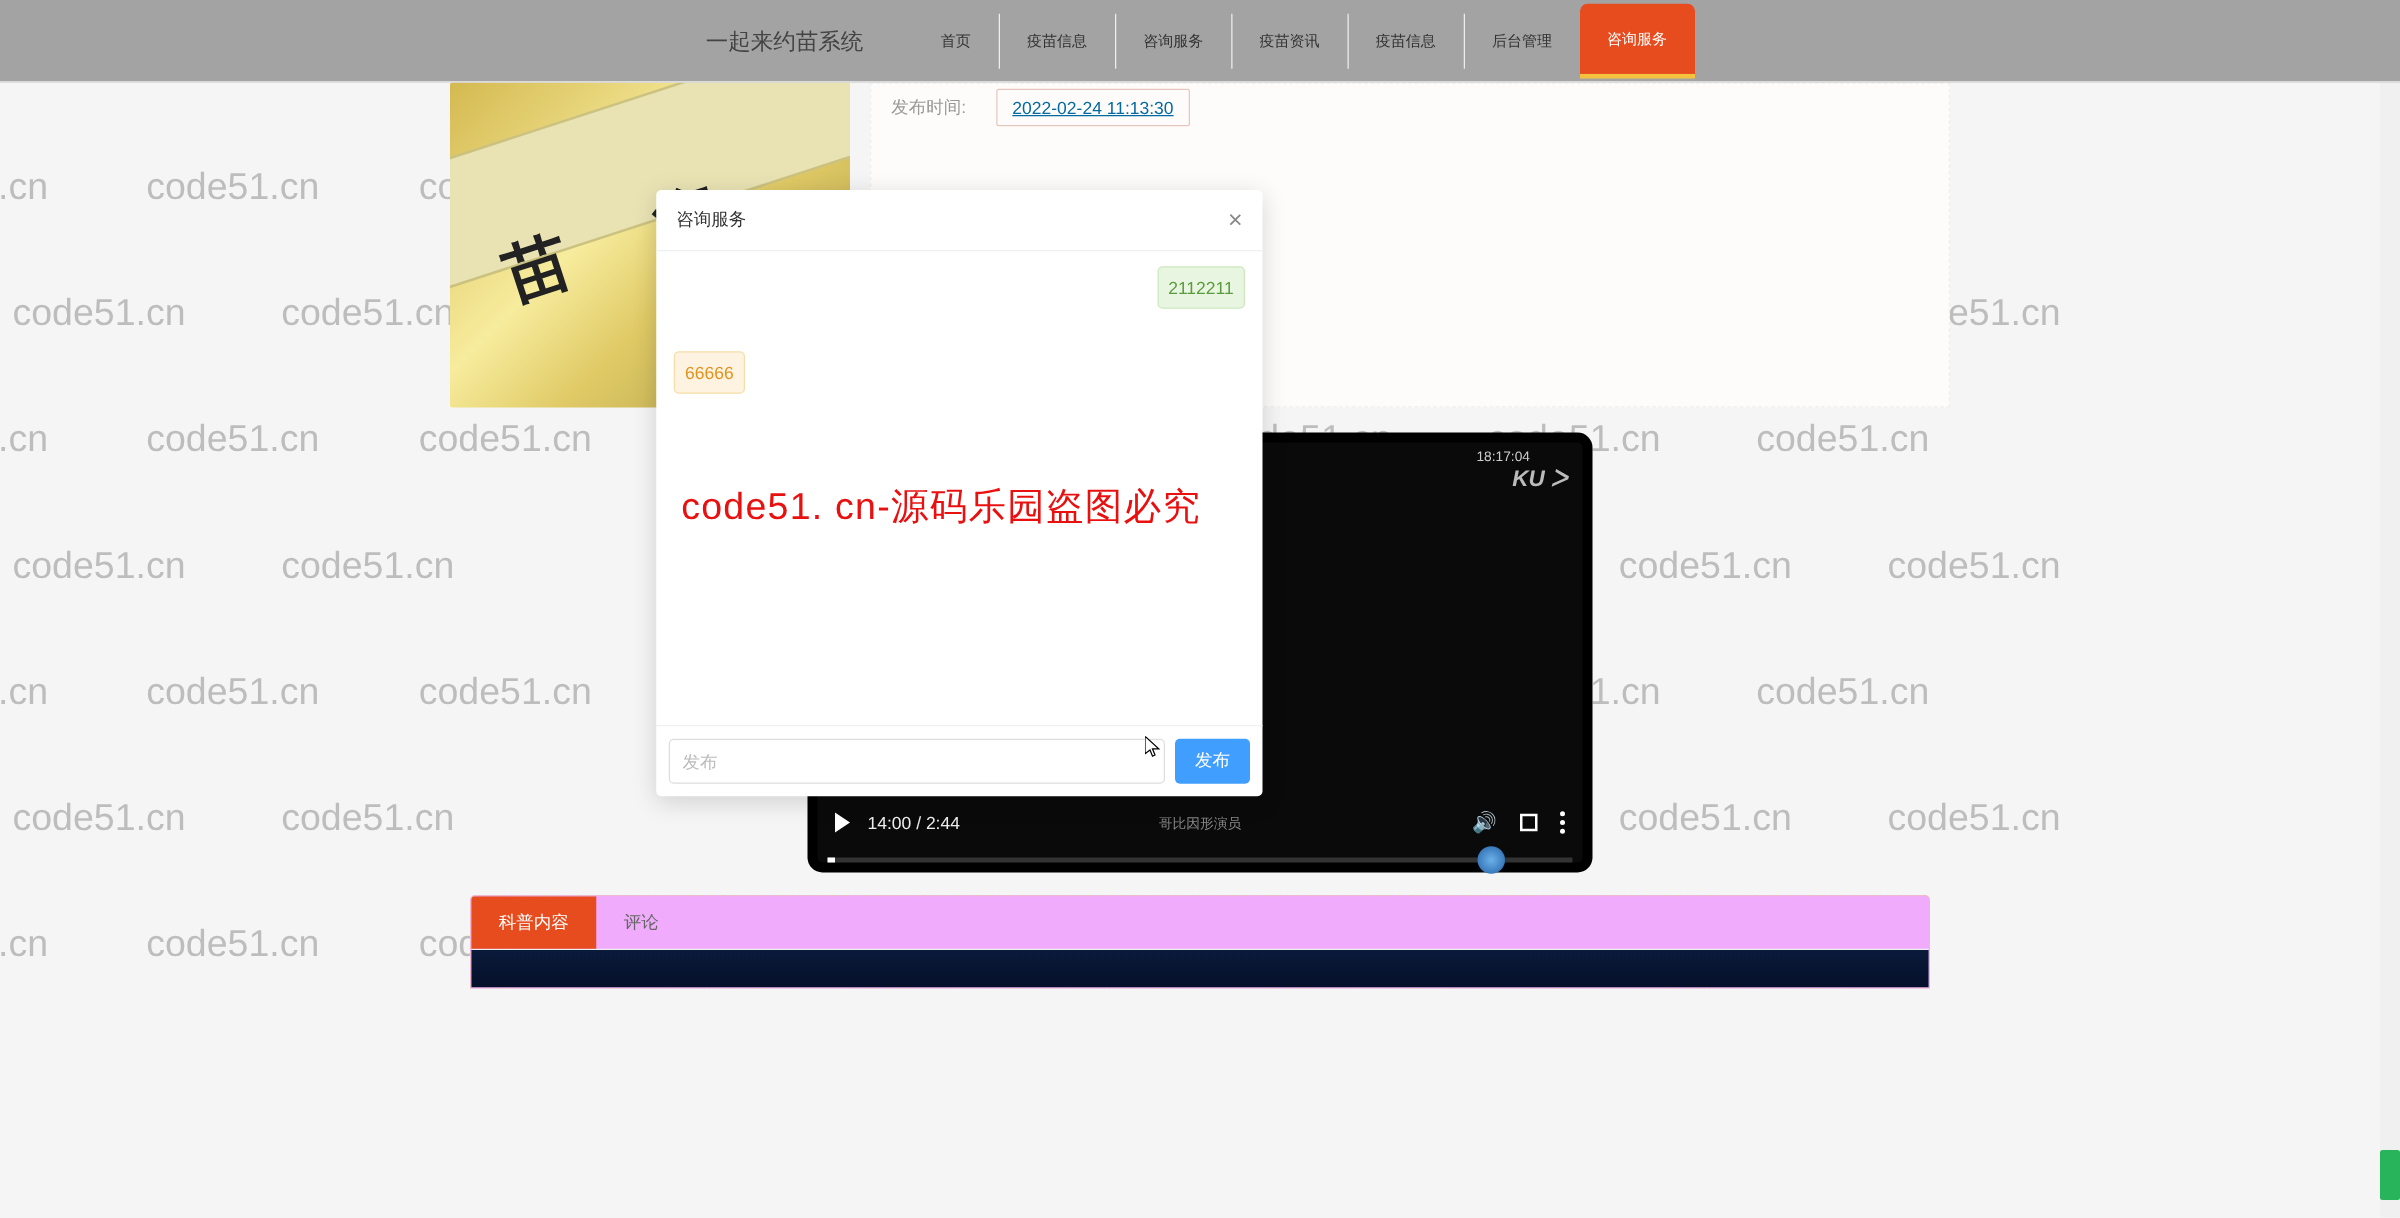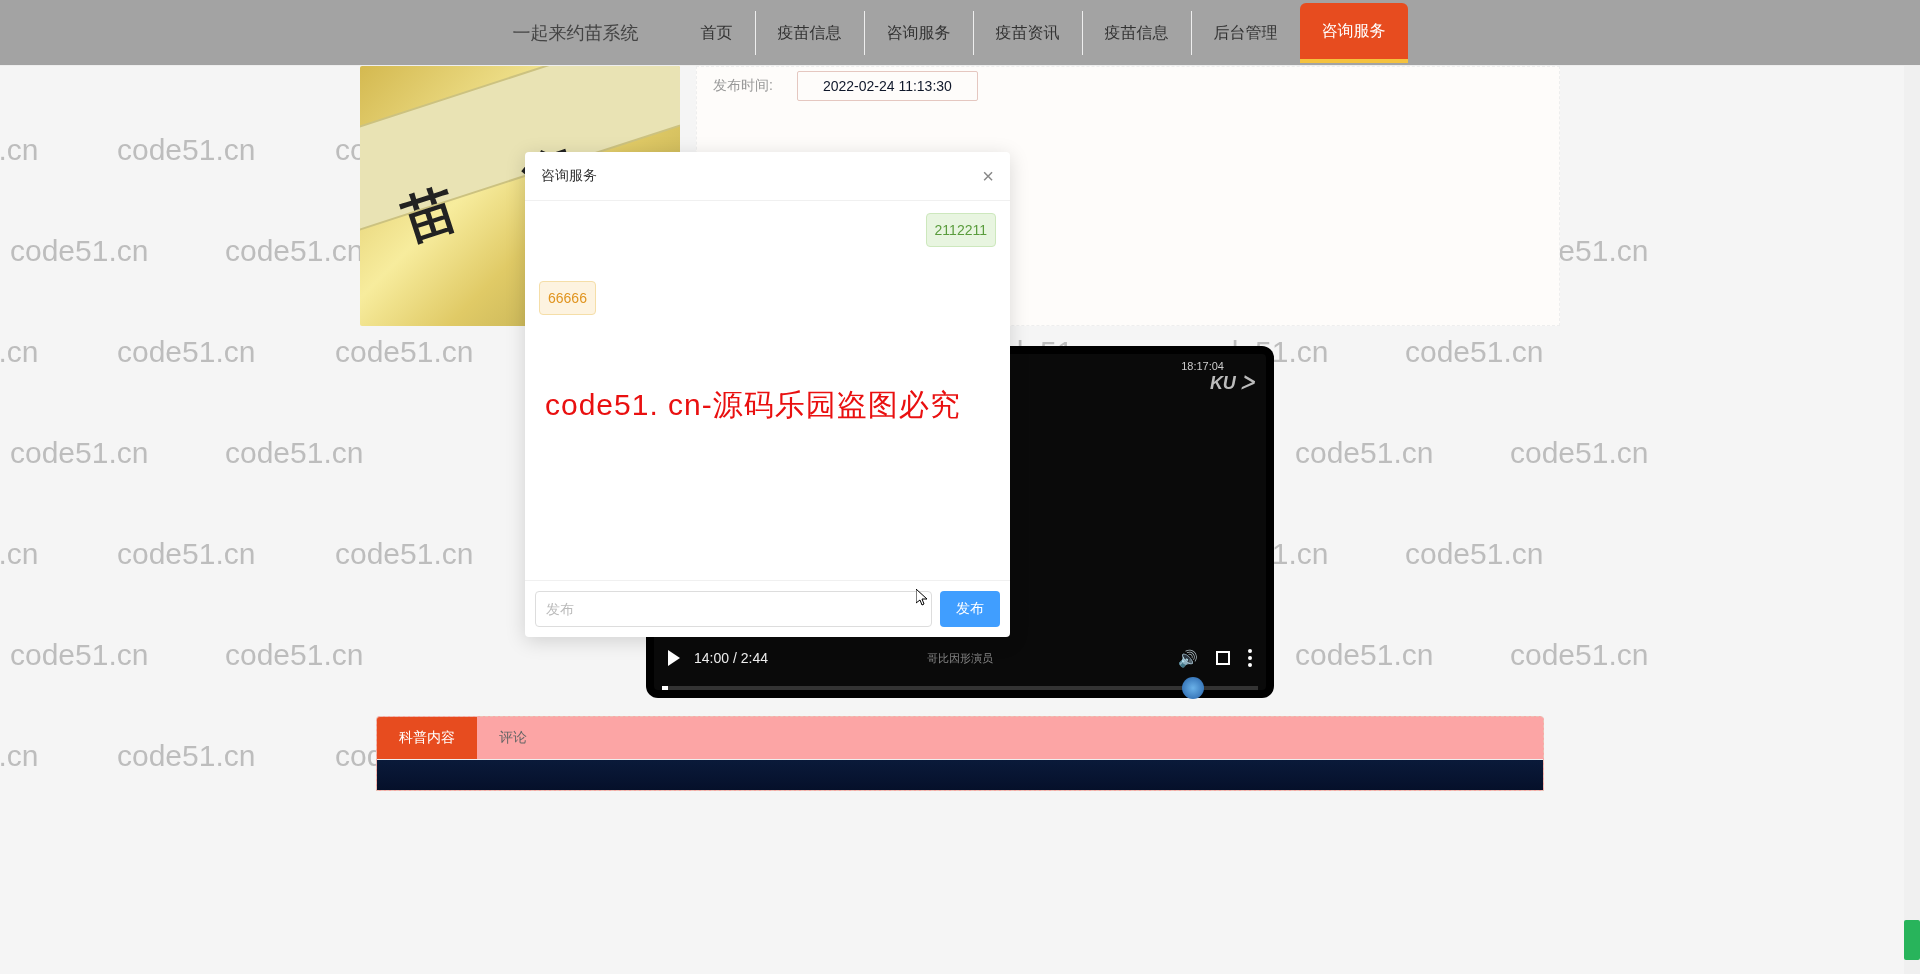--- a/index.html
+++ b/index.html
@@ -51,21 +51,21 @@
     .brand {
       font-size: 18px;
       color: #444;
       margin-right: 40px;
     }
     .nav-items { display: flex; align-items: center; }
     .nav-item {
       padding: 0 22px;
       height: 44px;
       line-height: 44px;
-      font-size: 16px;
+      font-size: 12px;
       color: #333;
       cursor: pointer;
       border-left: 1px solid #eee;
     }
     .nav-item:first-child { border-left: none; }
     .nav-item.active {
       background: #e74c1f;
       color: #fff;
       border-radius: 6px 6px 0 0;
       border-bottom: 4px solid #f5c23e;
@@ -114,24 +114,25 @@
     .infobox {
       flex: 1;
       border: 1px dashed #eee;
       background: #fefcfa;
       padding: 0 16px 16px;
     }
     .info-row { display: flex; align-items: center; padding: 4px 0; }
     .info-label { color: #999; font-size: 14px; margin-right: 24px; }
     .info-value {
       border: 1px solid #e5c7c0;
-      padding: 6px 25px;
+      padding: 6px 12px;
       font-size: 14px;
-      color: #0f172a;
+      color: #0369a1;
       border-radius: 2px;
+      text-decoration: underline;
     }
     
     
     .video-wrap {
       width: 628px;
       height: 352px;
       margin: 20px auto 18px;
       background: #000;
       border-radius: 12px;
       position: relative;
@@ -157,21 +158,21 @@
     .fs-icon { width: 14px; height: 14px; border: 2px solid #fff; cursor: pointer; }
     .more-icon { width: 4px; display: flex; flex-direction: column; gap: 3px; cursor: pointer; }
     .more-icon span { width: 4px; height: 4px; background: #fff; border-radius: 50%; }
     .progress { position: absolute; bottom: 0; left: 8px; right: 8px; height: 4px; background: #333; }
     .progress-fill { width: 1%; height: 100%; background: #fff; }
     .progress-knob { position: absolute; bottom: -9px; right: 62px; width: 22px; height: 22px; border-radius: 50%; background: radial-gradient(#6ab1e8, #2460a8); }
     
     
     .tabs-wrap {
       border: 1px dashed #e9c2b5;
-      background: #fca5a5;
+      background: #f0abfc;
       border-radius: 4px 4px 0 0;
       overflow: hidden;
       margin: 0 16px;
     }
     .tabs { display: flex; border-bottom: 1px solid #eee; }
     .tab { padding: 12px 22px; font-size: 14px; color: #666; cursor: pointer; }
     .tab.active { background: #e74c1f; color: #fff; }
     .tab-content { height: 30px; background: linear-gradient(#0a1a3a, #05102a); margin: 0; }
     
     

